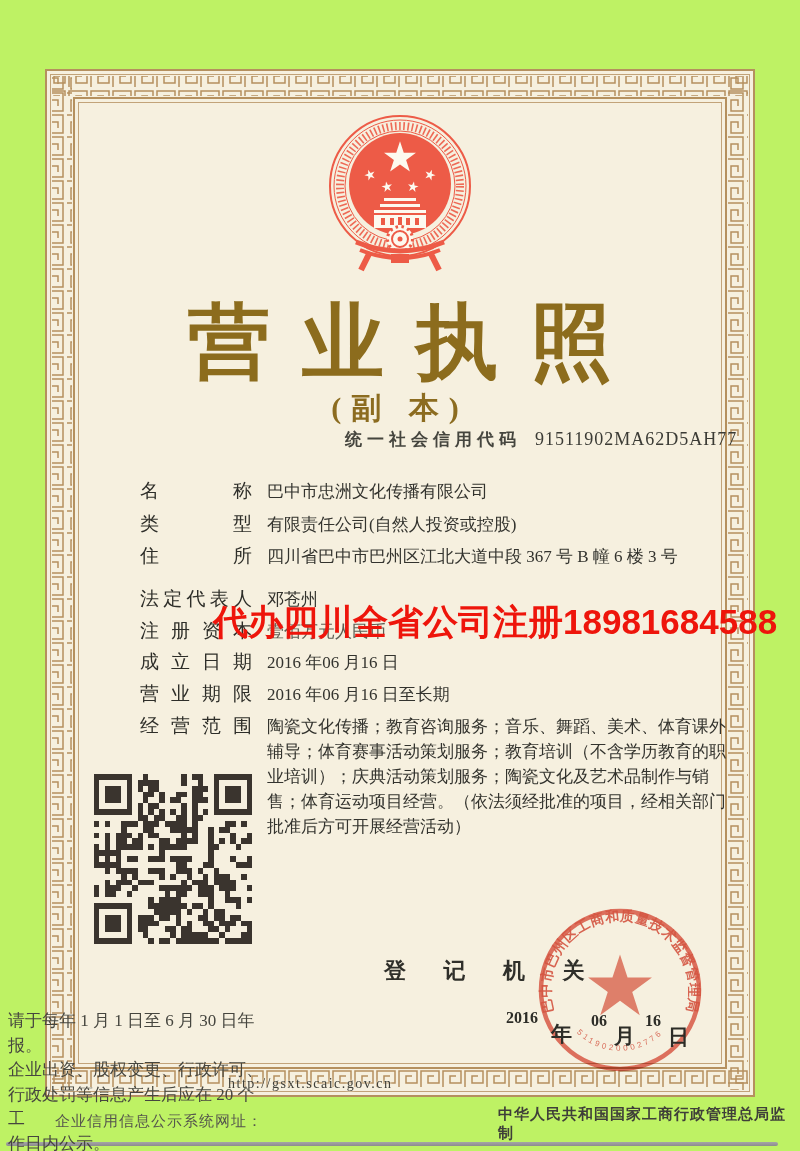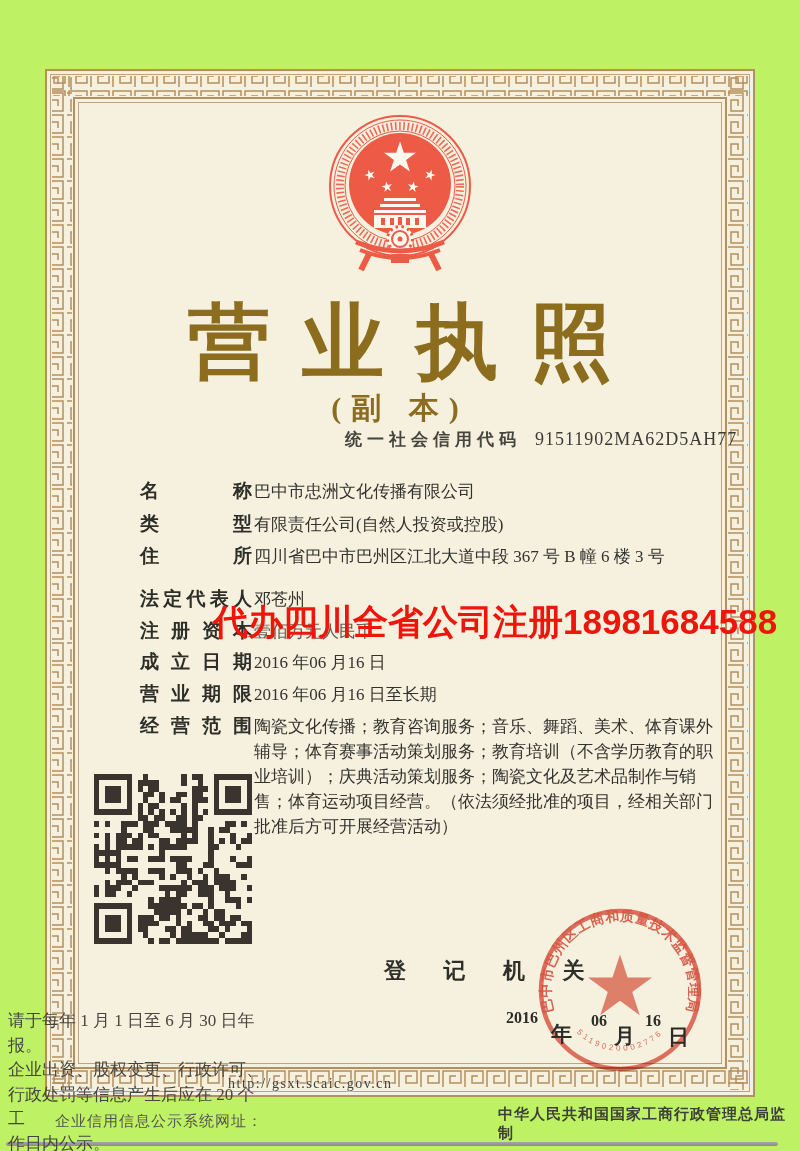--- a/index.html
+++ b/index.html
@@ -26,25 +26,25 @@
     font-size:30px; font-weight:bold; color:#8c6c20; letter-spacing:10px;
   }
   .credit-line { position:absolute; left:345px; top:428px; display:flex; gap:14px; align-items:baseline;justify-content:space-between; }
   .credit-label { font-size:17px; font-weight:bold; color:#45453e; letter-spacing:5px; }
   .credit-value { font-size:18px; color:#3b3b35; letter-spacing:1px; }
   
   .fields { position:absolute; left:140px; top:0; width:600px; }
   .field-row { position:absolute; left:0; width:600px; }
   .f-label {
     position:absolute; left:0; top:0; width:112px;
-    font-size:19px; font-weight:bold; color:#2e2e29;
+    font-size:19px; font-weight:normal; color:#2e2e29;
     text-align:justify; text-align-last:justify;
   }
   .f-value {
-    position:absolute; left:114px; top:1px; width:465px;
+    position:absolute; left:127px; top:1px; width:465px;
     font-size:17px; color:#33332e; line-height:25px;
   }
   .r1{top:478px}.r2{top:511px}.r3{top:543px}.r4{top:586px}
   .r5{top:618px}.r6{top:649px}.r7{top:681px}.r8{top:713px}
   .capital-faint { color:#5e5e54; }
   
   .watermark {
     position:absolute; left:213px; top:599px; z-index:30;
     font-family:"Liberation Sans","DejaVu Sans",sans-serif;
     font-size:35px; font-weight:bold; color:#ee150b; white-space:nowrap; letter-spacing:0px;

